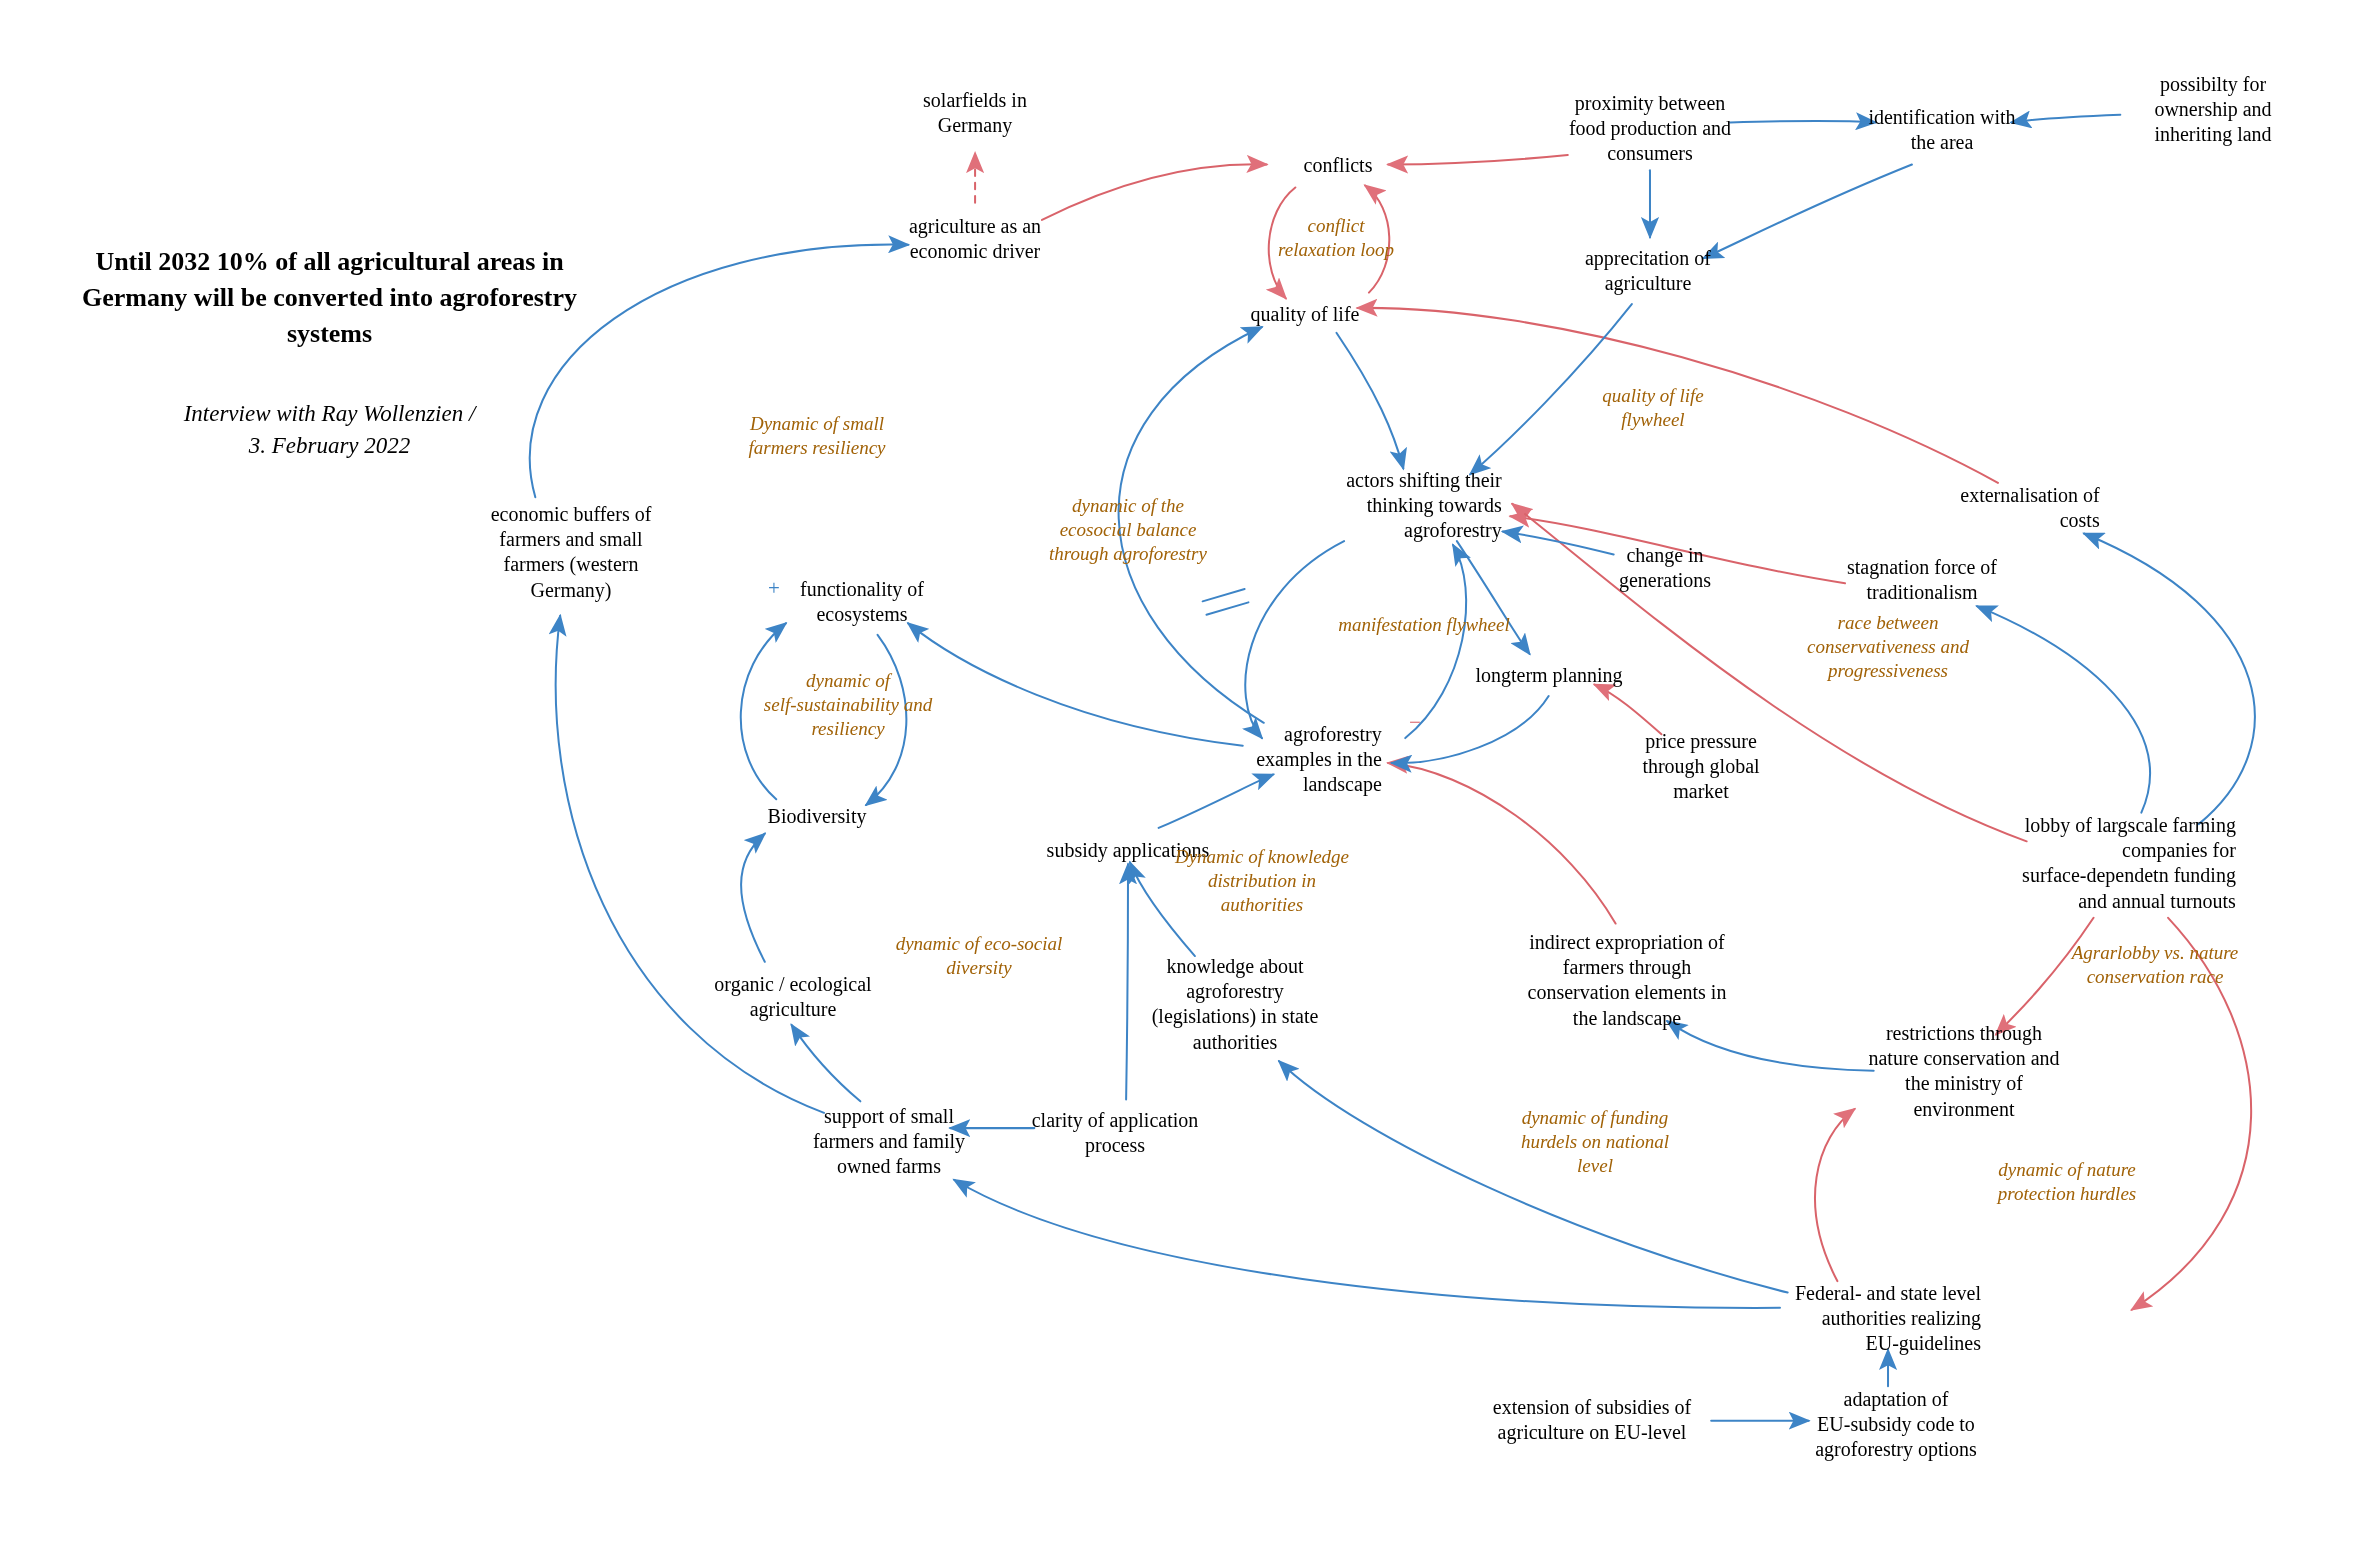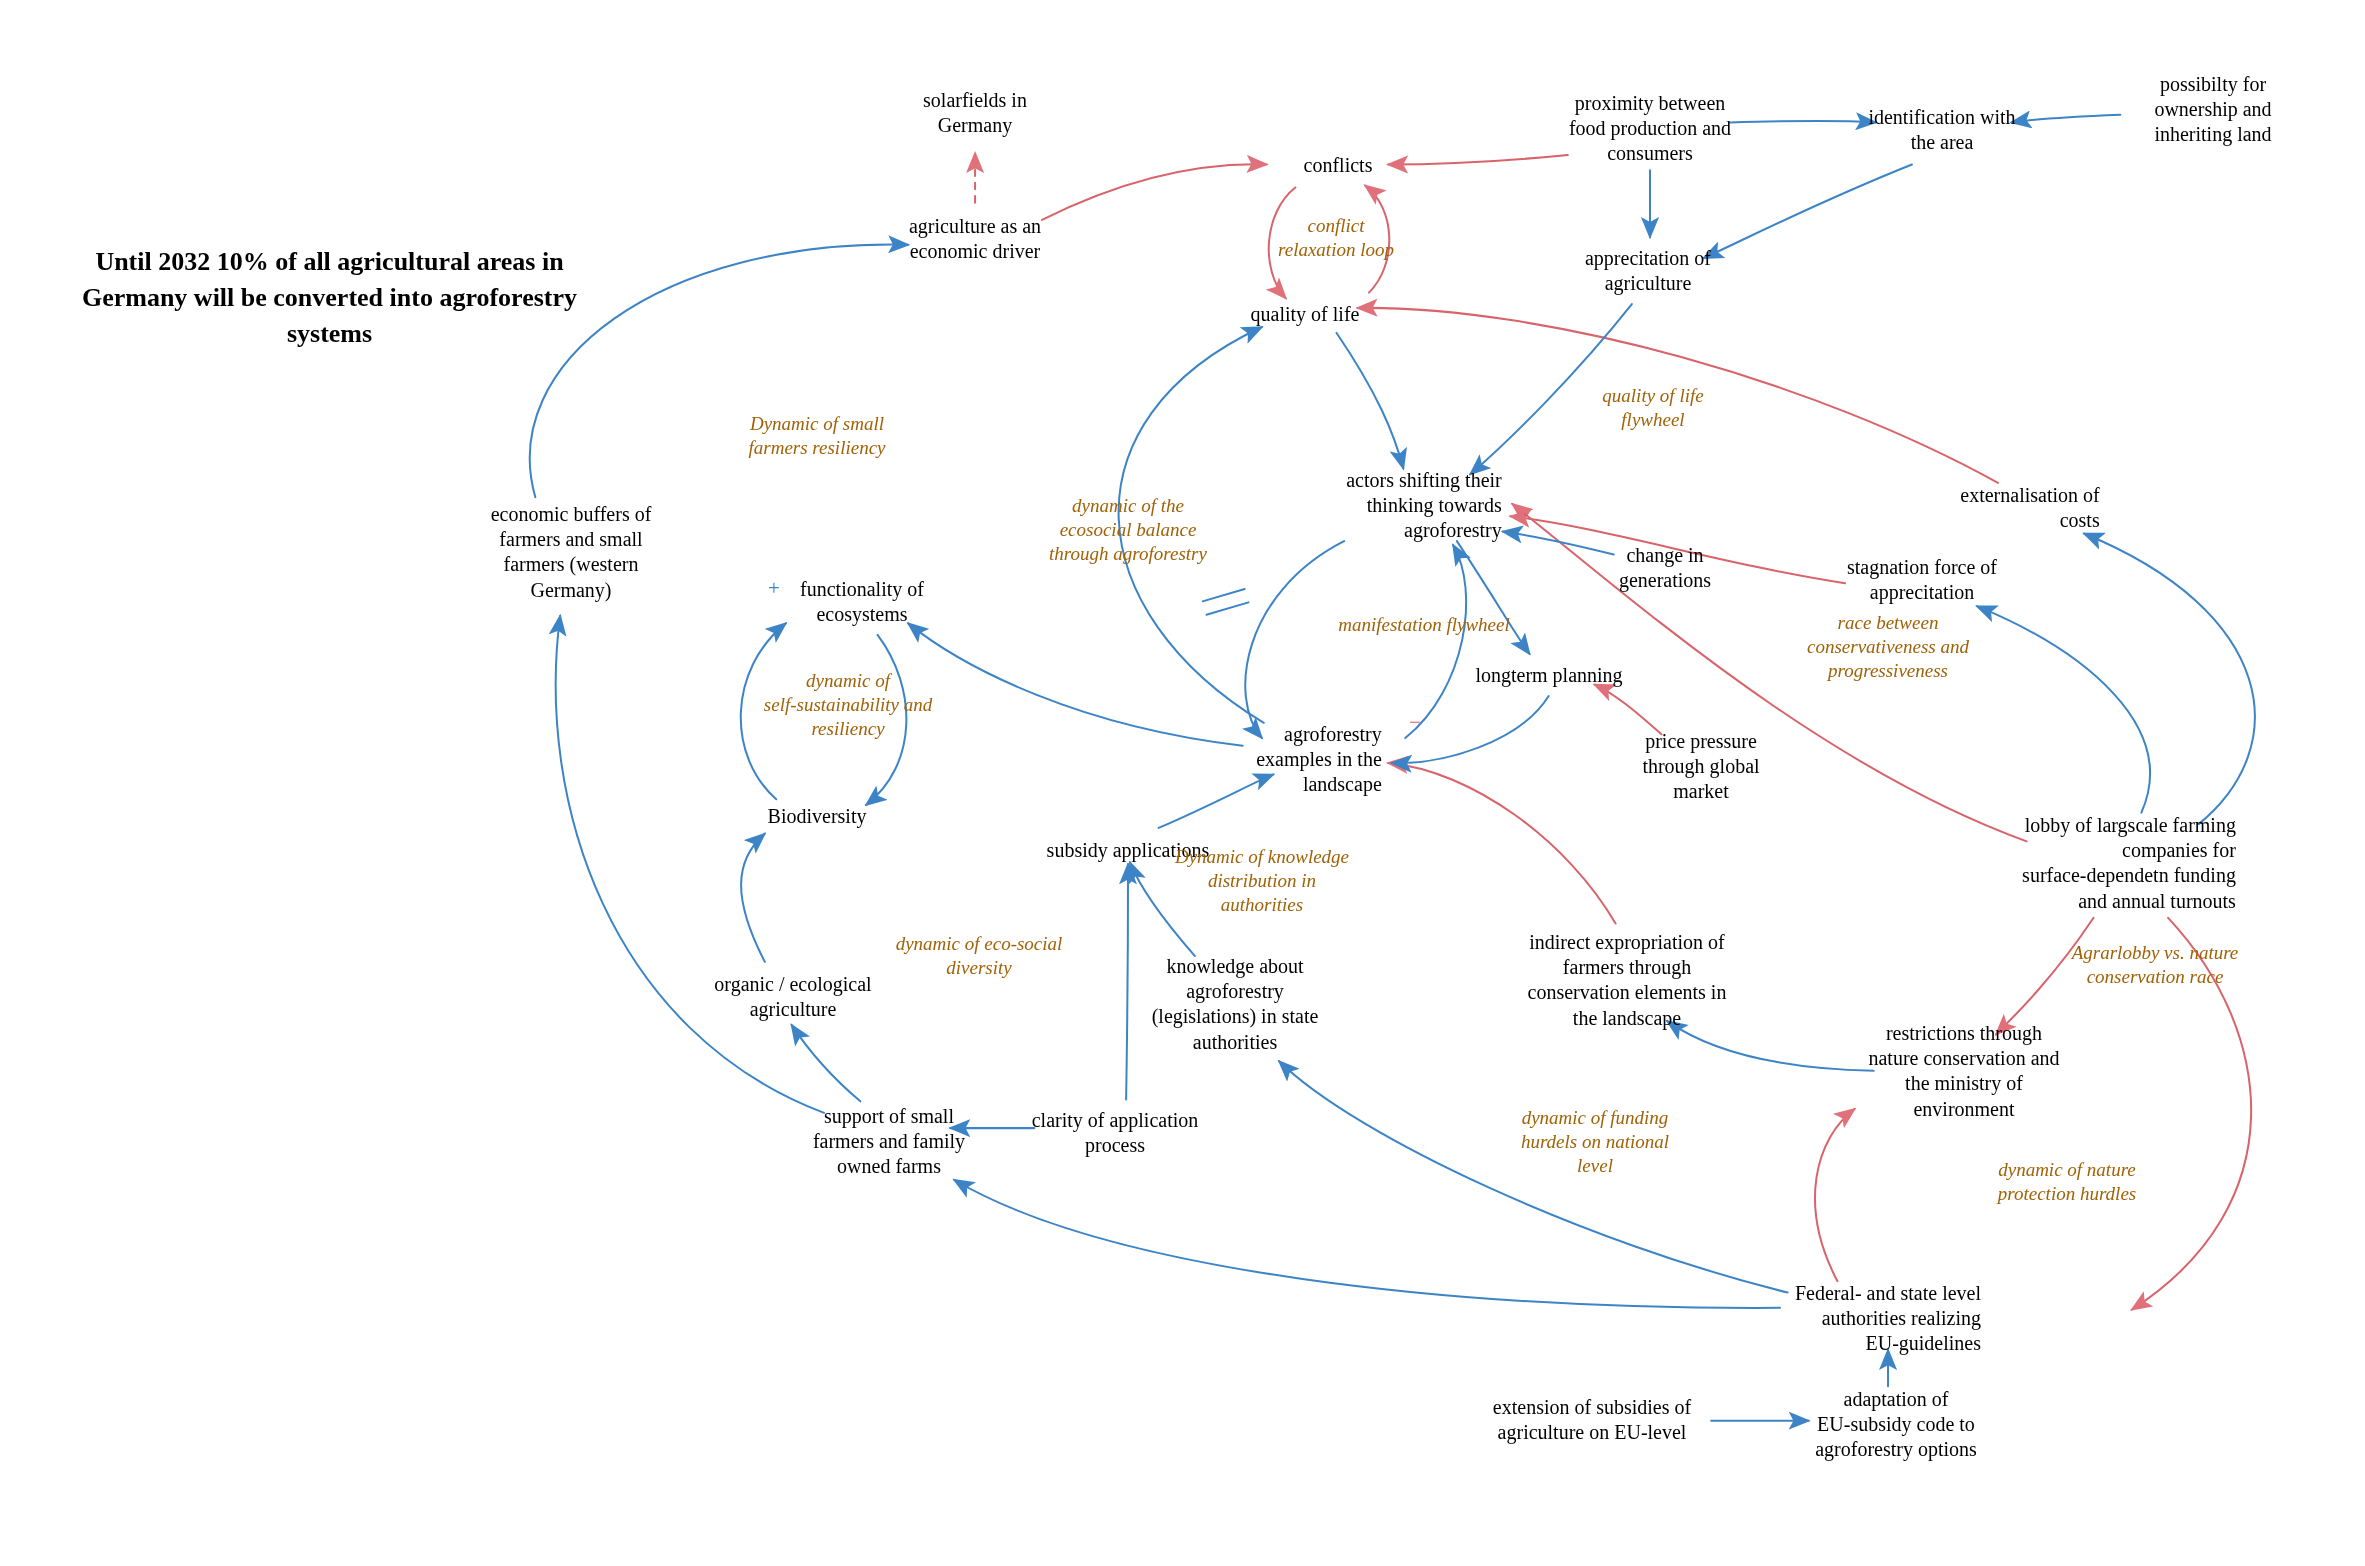--- a/index.html
+++ b/index.html
@@ -138,20 +138,22 @@
 
       <g stroke="#3D84C6" stroke-width="2">
         <line x1="1258" y1="629" x2="1302" y2="616"></line>
         <line x1="1262" y1="643" x2="1306" y2="630"></line>
       </g>
     </g>
   </svg>
 
   <div id="title-block">
     <div id="goal-title">Until 2032 10% of all agricultural areas in Germany will be converted into agroforestry systems</div>
+    <div id="interview">Interview with Ray Wollenzien /
+3. February 2022</div>
   </div>
 
   <div id="node-layer">
       <div class="node" style="left: 975px; top: 113px;">solarfields in
 Germany</div>
       <div class="node" style="left: 975px; top: 239px;">agriculture as an
 economic driver</div>
       <div class="node" style="left: 1338px; top: 166px;">conflicts</div>
       <div class="node" style="left: 1650px; top: 129px;">proximity between
 food production and
@@ -163,21 +165,21 @@
 inheriting land</div>
       <div class="node" style="left: 1648px; top: 271px;">apprecitation of
 agriculture</div>
       <div class="node" style="left: 1305px; top: 315px;">quality of life</div>
       <div class="node bold" style="left: 1424px; top: 506px;">actors shifting their
 thinking towards
 agroforestry</div>
       <div class="node" style="left: 2030px; top: 508px; text-align: right;">externalisation of
 costs</div>
       <div class="node" style="left: 1922px; top: 580px;">stagnation force of
-apprecitation</div>
+traditionalism</div>
       <div class="node" style="left: 1665px; top: 568px;">change in
 generations</div>
       <div class="node" style="left: 571px; top: 552px;">economic buffers of
 farmers and small
 farmers (western
 Germany)</div>
       <div class="node" style="left: 862px; top: 602px;">functionality of
 ecosystems</div>
       <div class="node" style="left: 1549px; top: 676px;">longterm planning</div>
       <div class="node" style="left: 1701px; top: 767px;">price pressure

